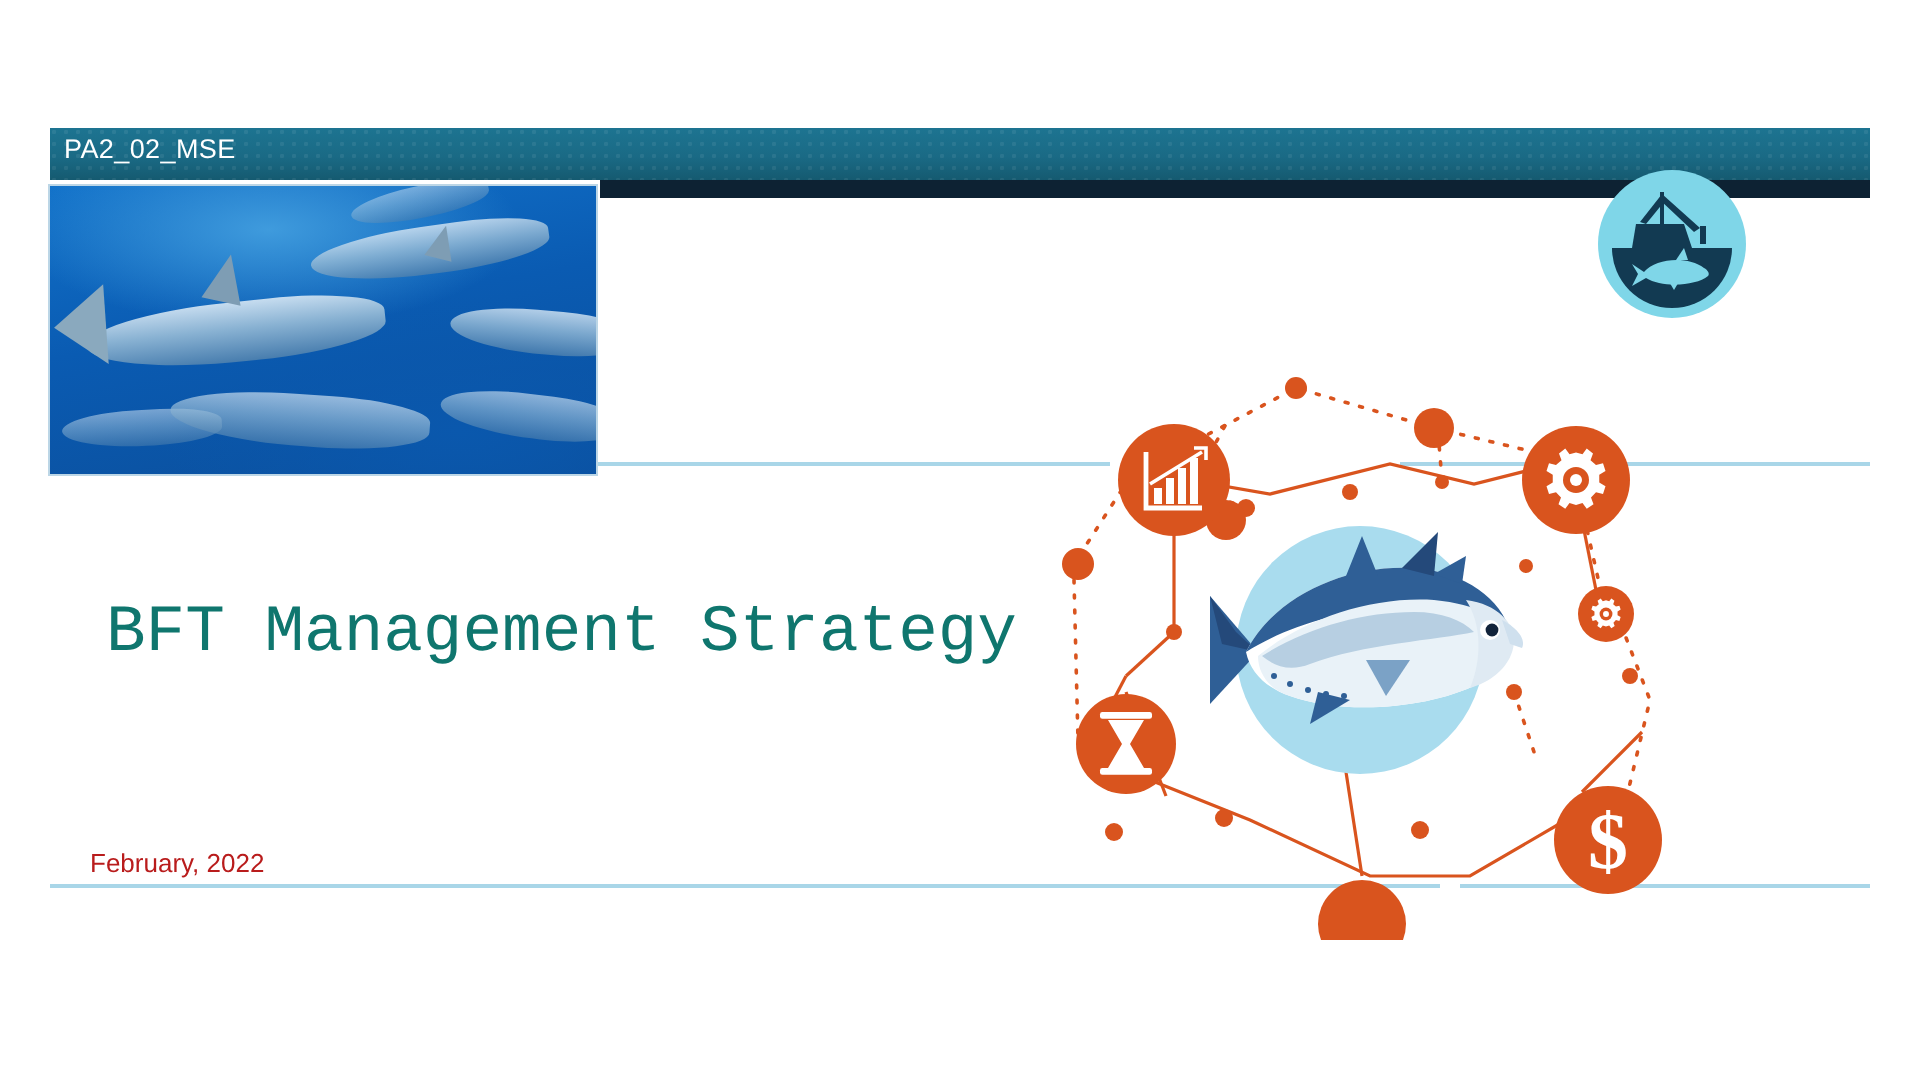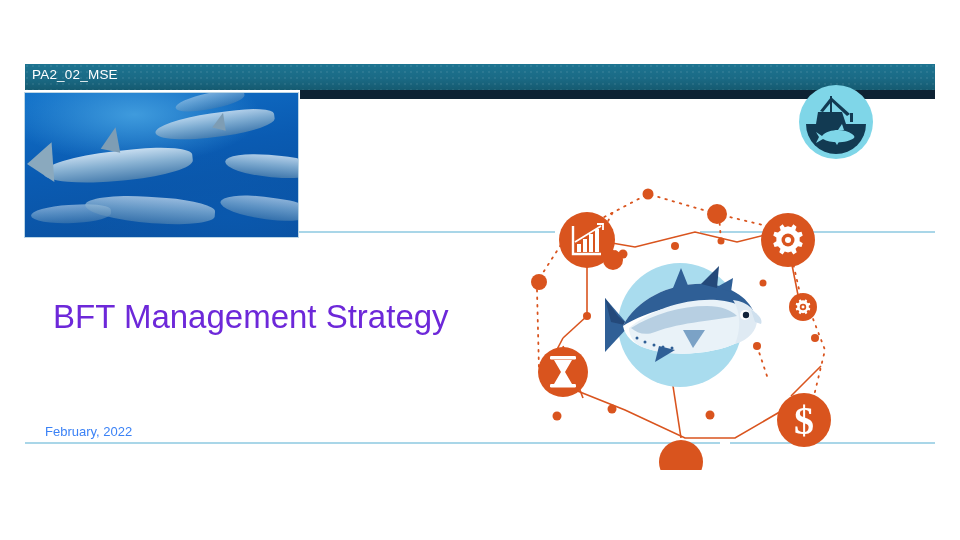--- a/index.html
+++ b/index.html
@@ -114,29 +114,30 @@
     position: absolute;
     left: 798px; top: 84px;
     width: 76px; height: 76px;
   }
 
   
   .slide-title {
     position: absolute;
     left: 53px; top: 296px;
     width: 460px;
-    color: #6d28d9;
+    color: #0f766e;
     font-size: 33px;
     line-height: 1.28;
     font-weight: 400;
+    font-family: Liberation Mono, monospace;
   }
   .slide-date {
     position: absolute;
     left: 45px; top: 424px;
-    color: #3b82f6;
+    color: #b91c1c;
     font-size: 13px;
   }
 
   
   .network {
     position: absolute;
     left: 505px; top: 170px;
     width: 420px; height: 300px;
     overflow: hidden;
   }

